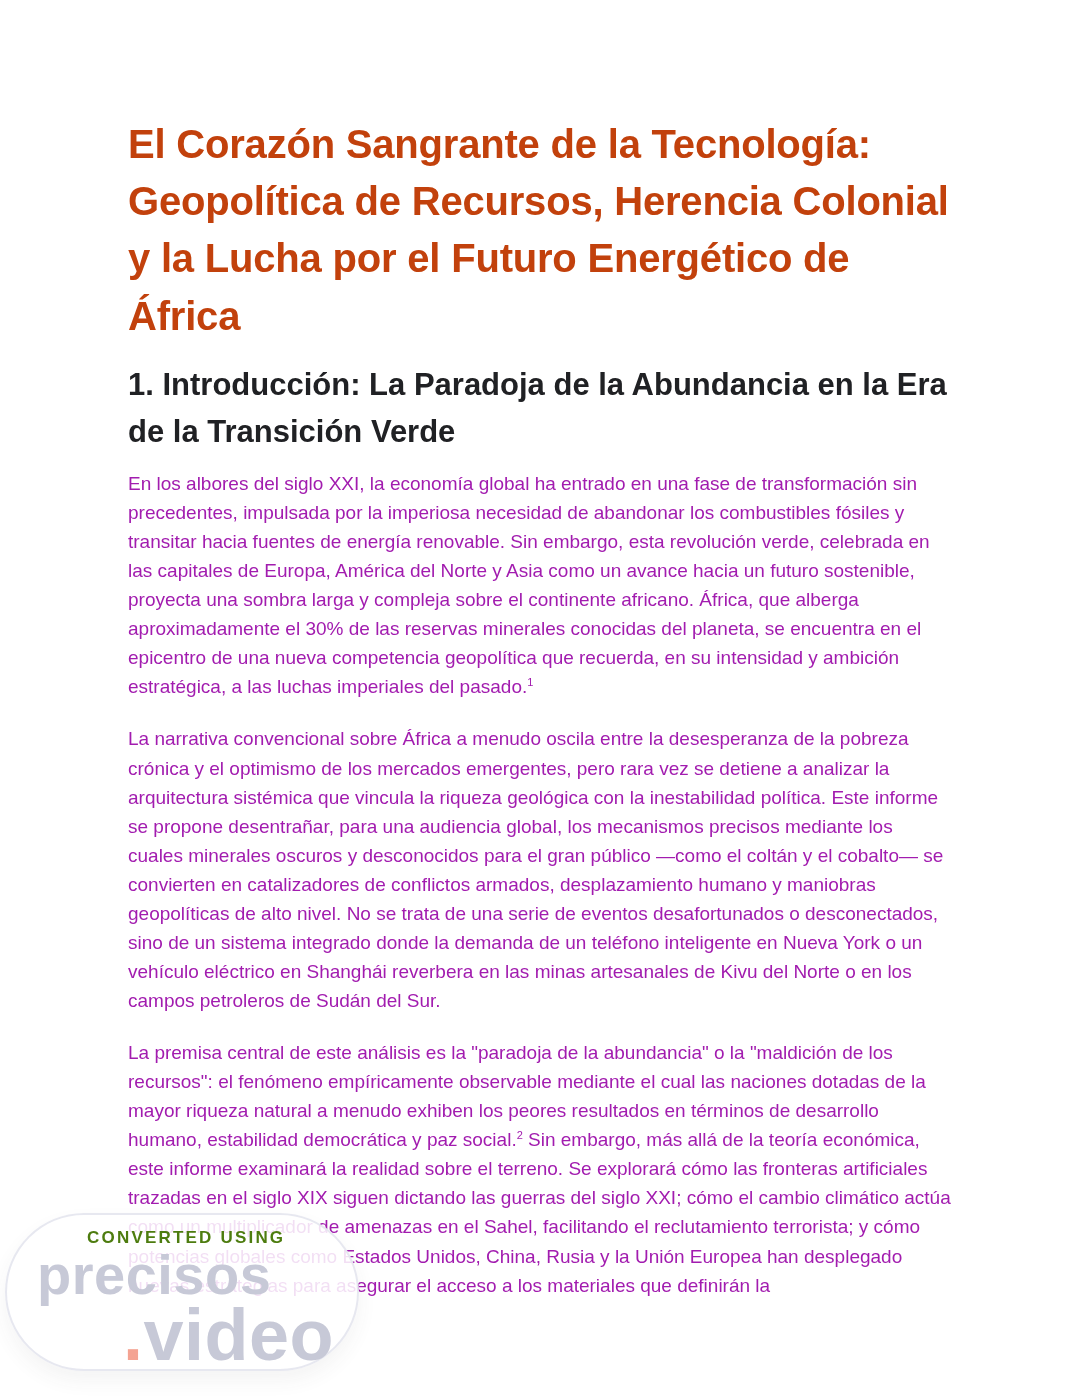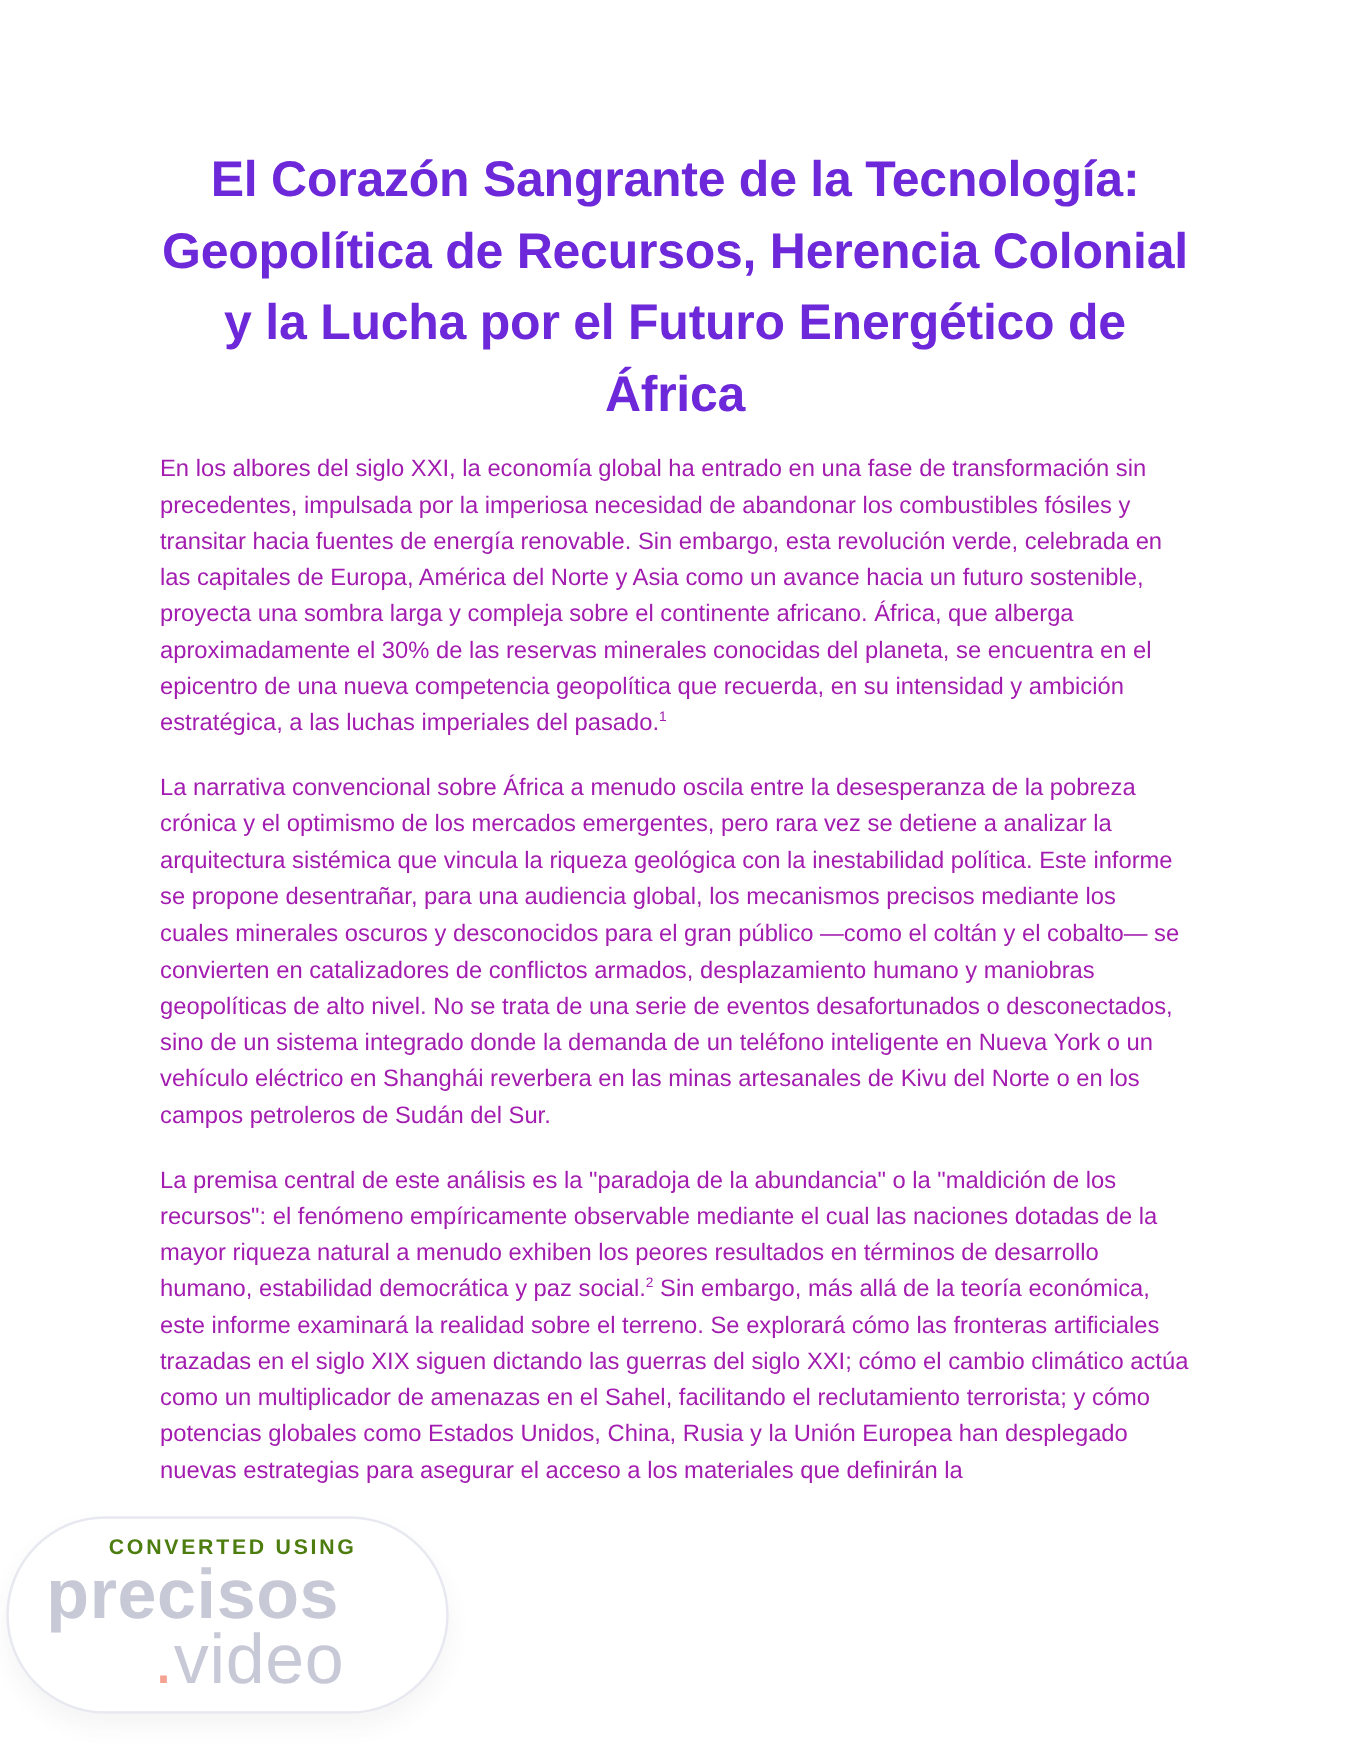--- a/index.html
+++ b/index.html
@@ -17,24 +17,23 @@
   .content {
     position: absolute;
     left: 128px;
     top: 116px;
     width: 824px;
   }
   .doc-title {
     font-size: 40px;
     line-height: 1.43;
     font-weight: 700;
-    color: #6d28d9;
+    color: #c2410c;
     letter-spacing: -0.2px;
     margin: 0 0 16px 0;
-    text-align: center;
   }
   .section-heading {
     font-size: 31px;
     line-height: 1.52;
     font-weight: 700;
     color: #202124;
     margin: 0 0 14px 0;
   }
   .para {
     font-size: 19px;
@@ -78,37 +77,38 @@
     line-height: 1;
     font-weight: 700;
     letter-spacing: 0.5px;
     color: #c7c9d7;
     white-space: nowrap;
   }
   .wm-domain {
     position: absolute;
     left: 116px;
     top: 84px;
-    font-size: 56px;
+    font-size: 72px;
     line-height: 1;
-    font-weight: 400;
+    font-weight: 700;
     letter-spacing: 0.5px;
     color: #c7c9d7;
     white-space: nowrap;
   }
   .wm-dot {
     color: #f4a392;
   }
 </style>
 </head>
 <body>
 
 <div class="content">
   <h1 class="doc-title">El Corazón Sangrante de la Tecnología: Geopolítica de Recursos, Herencia Colonial y la Lucha por el Futuro Energético de África</h1>
 
+  <h2 class="section-heading">1. Introducción: La Paradoja de la Abundancia en la Era de la Transición Verde</h2>
 
   <p class="para"><span>En los albores del siglo XXI, la economía global ha entrado en una fase de transformación sin precedentes, impulsada por la imperiosa necesidad de abandonar los combustibles fósiles y transitar hacia fuentes de energía renovable. Sin embargo, esta revolución verde, celebrada en las capitales de Europa, América del Norte y Asia como un avance hacia un futuro sostenible, proyecta una sombra larga y compleja sobre el continente africano. África, que alberga aproximadamente el 30% de las reservas minerales conocidas del planeta, se encuentra en el epicentro de una nueva competencia geopolítica que recuerda, en su intensidad y ambición estratégica, a las luchas imperiales del pasado.</span><sup>1</sup></p>
 
   <p class="para"><span>La narrativa convencional sobre África a menudo oscila entre la desesperanza de la pobreza crónica y el optimismo de los mercados emergentes, pero rara vez se detiene a analizar la arquitectura sistémica que vincula la riqueza geológica con la inestabilidad política. Este informe se propone desentrañar, para una audiencia global, los mecanismos precisos mediante los cuales minerales oscuros y desconocidos para el gran público —como el coltán y el cobalto— se convierten en catalizadores de conflictos armados, desplazamiento humano y maniobras geopolíticas de alto nivel. No se trata de una serie de eventos desafortunados o desconectados, sino de un sistema integrado donde la demanda de un teléfono inteligente en Nueva York o un vehículo eléctrico en Shanghái reverbera en las minas artesanales de Kivu del Norte o en los campos petroleros de Sudán del Sur.</span></p>
 
   <p class="para"><span>La premisa central de este análisis es la "paradoja de la abundancia" o la "maldición de los recursos": el fenómeno empíricamente observable mediante el cual las naciones dotadas de la mayor riqueza natural a menudo exhiben los peores resultados en términos de desarrollo humano, estabilidad democrática y paz social.</span><sup>2</sup><span> Sin embargo, más allá de la teoría económica, este informe examinará la realidad sobre el terreno. Se explorará cómo las fronteras artificiales trazadas en el siglo XIX siguen dictando las guerras del siglo XXI; cómo el cambio climático actúa como un multiplicador de amenazas en el Sahel, facilitando el reclutamiento terrorista; y cómo potencias globales como Estados Unidos, China, Rusia y la Unión Europea han desplegado nuevas estrategias para asegurar el acceso a los materiales que definirán la</span></p>
 </div>
 
 <div class="watermark">
   <div class="wm-label">CONVERTED USING</div>

